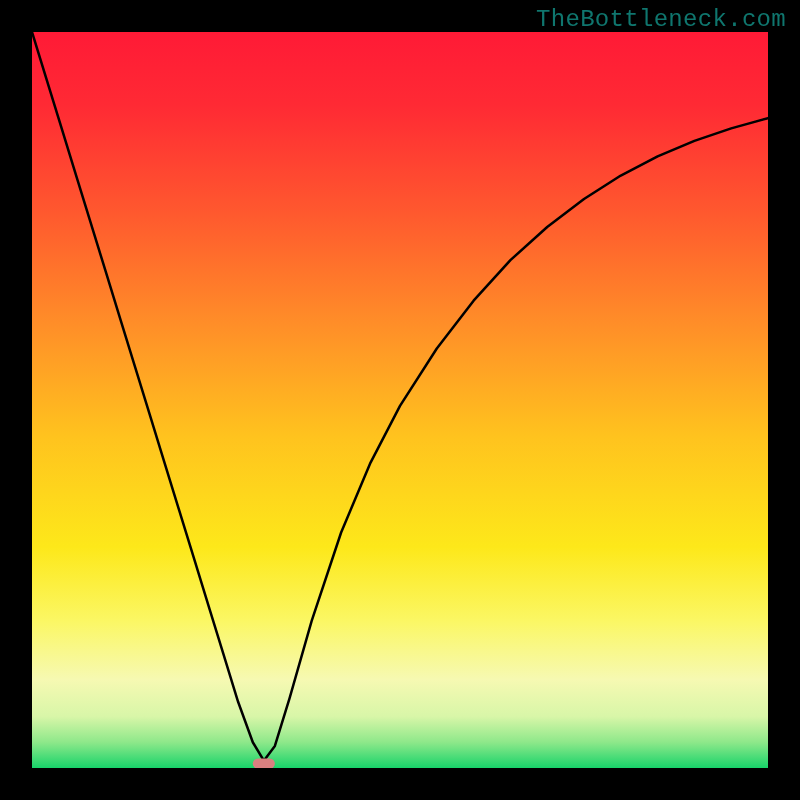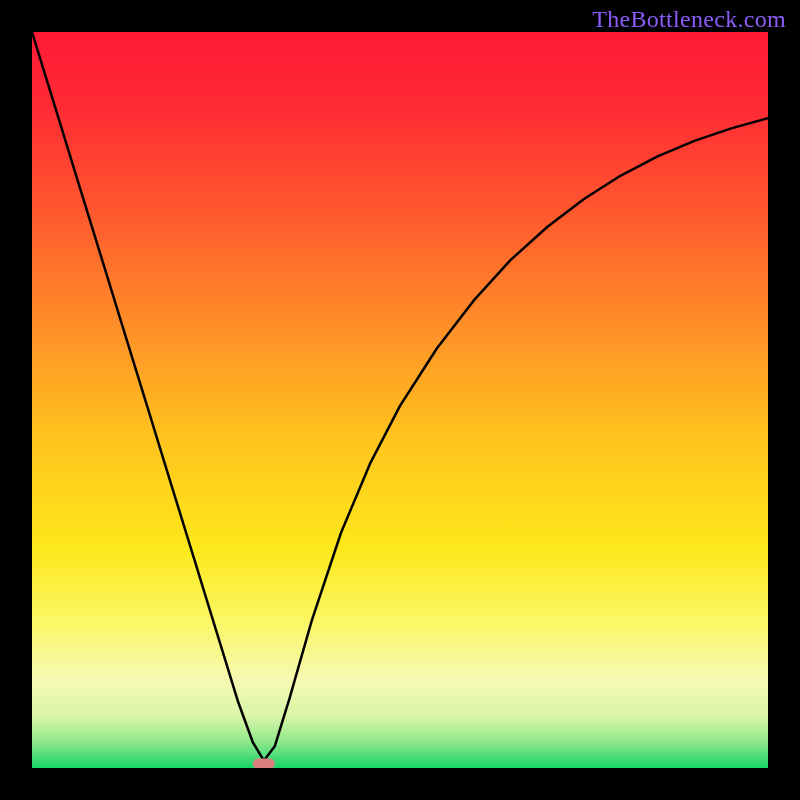--- a/index.html
+++ b/index.html
@@ -2,23 +2,23 @@
 <html><head>
   <meta charset="utf-8">
   <style>
     * { margin: 0; padding: 0; box-sizing: border-box; }
     html, body { width: 800px; height: 800px; overflow: hidden; background: #000; }
     .container { position: relative; width: 800px; height: 800px; }
     .attribution {
       position: absolute;
       top: 6px;
       right: 14px;
-      font-family: Liberation Serif, serif;
+      font-family: Liberation Mono, monospace;
       font-size: 24px;
-      color: #8b5cf6;
+      color: #0f766e;
       letter-spacing: 0.3px;
       z-index: 10;
     }
     .plot-frame {
       position: absolute;
       left: 32px;
       top: 32px;
       width: 736px;
       height: 736px;
       border: none;

